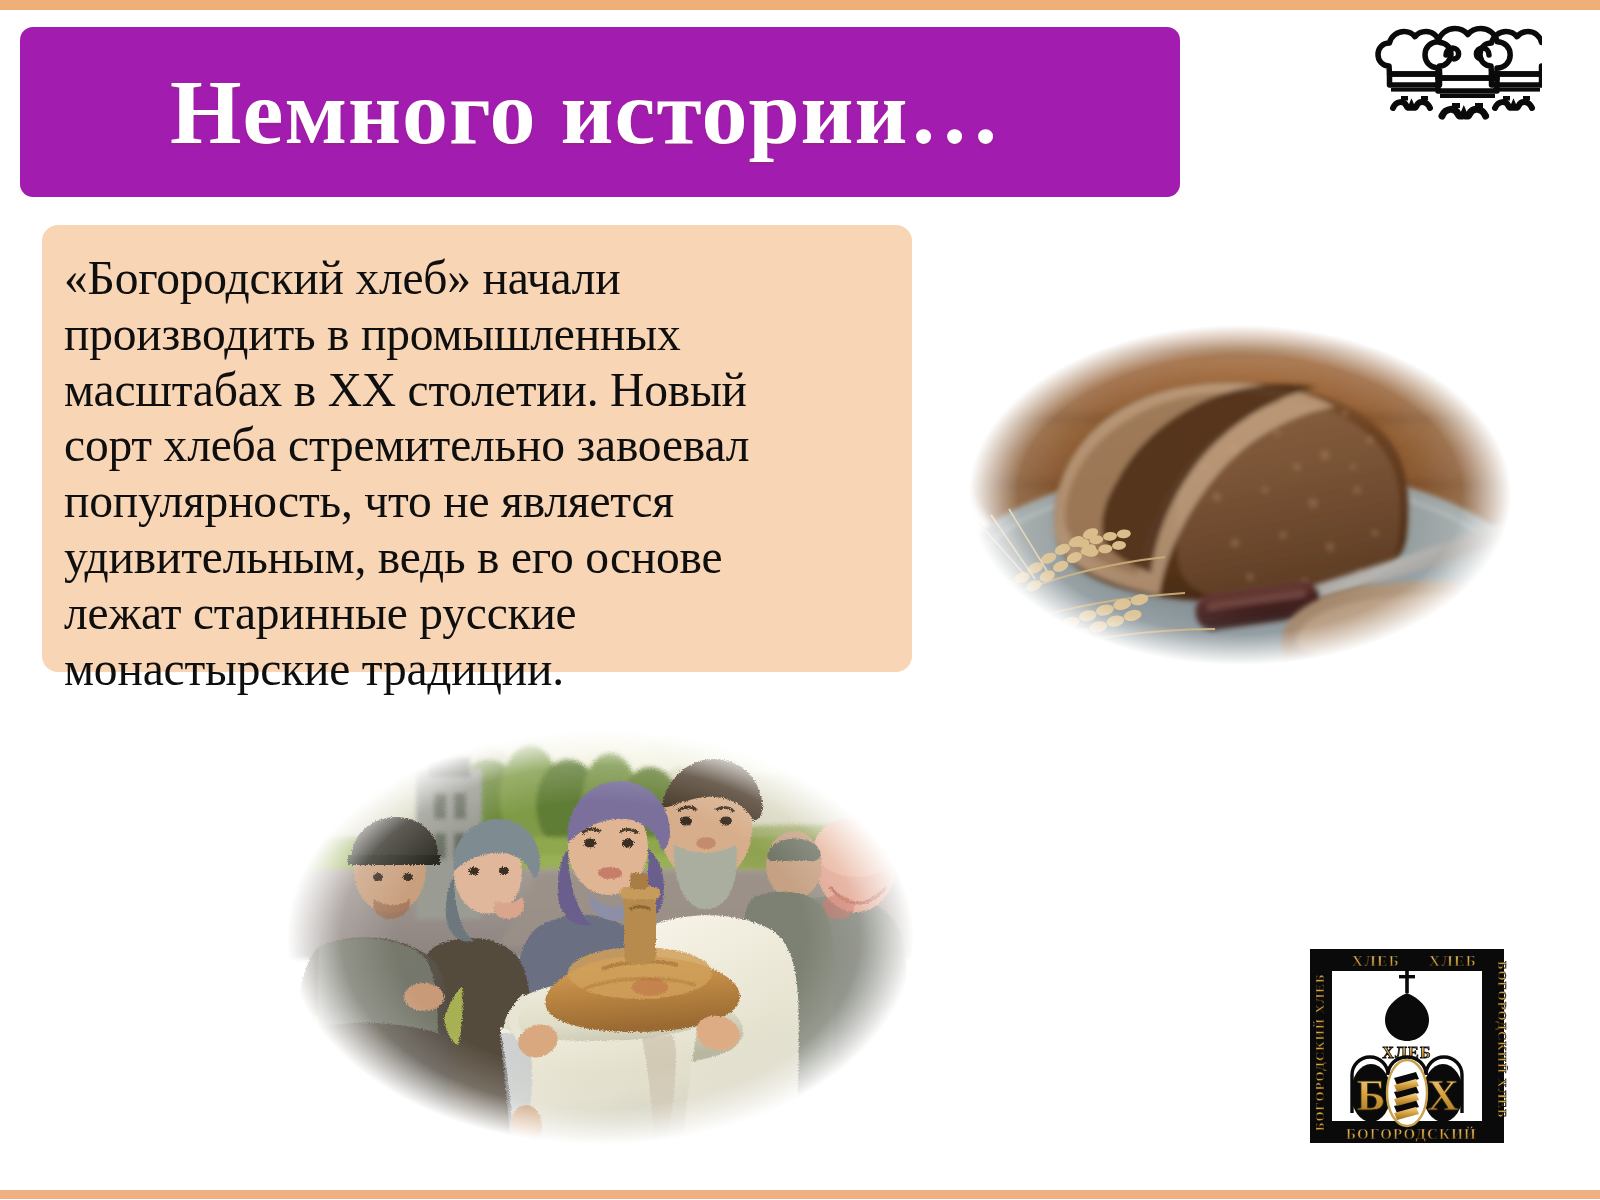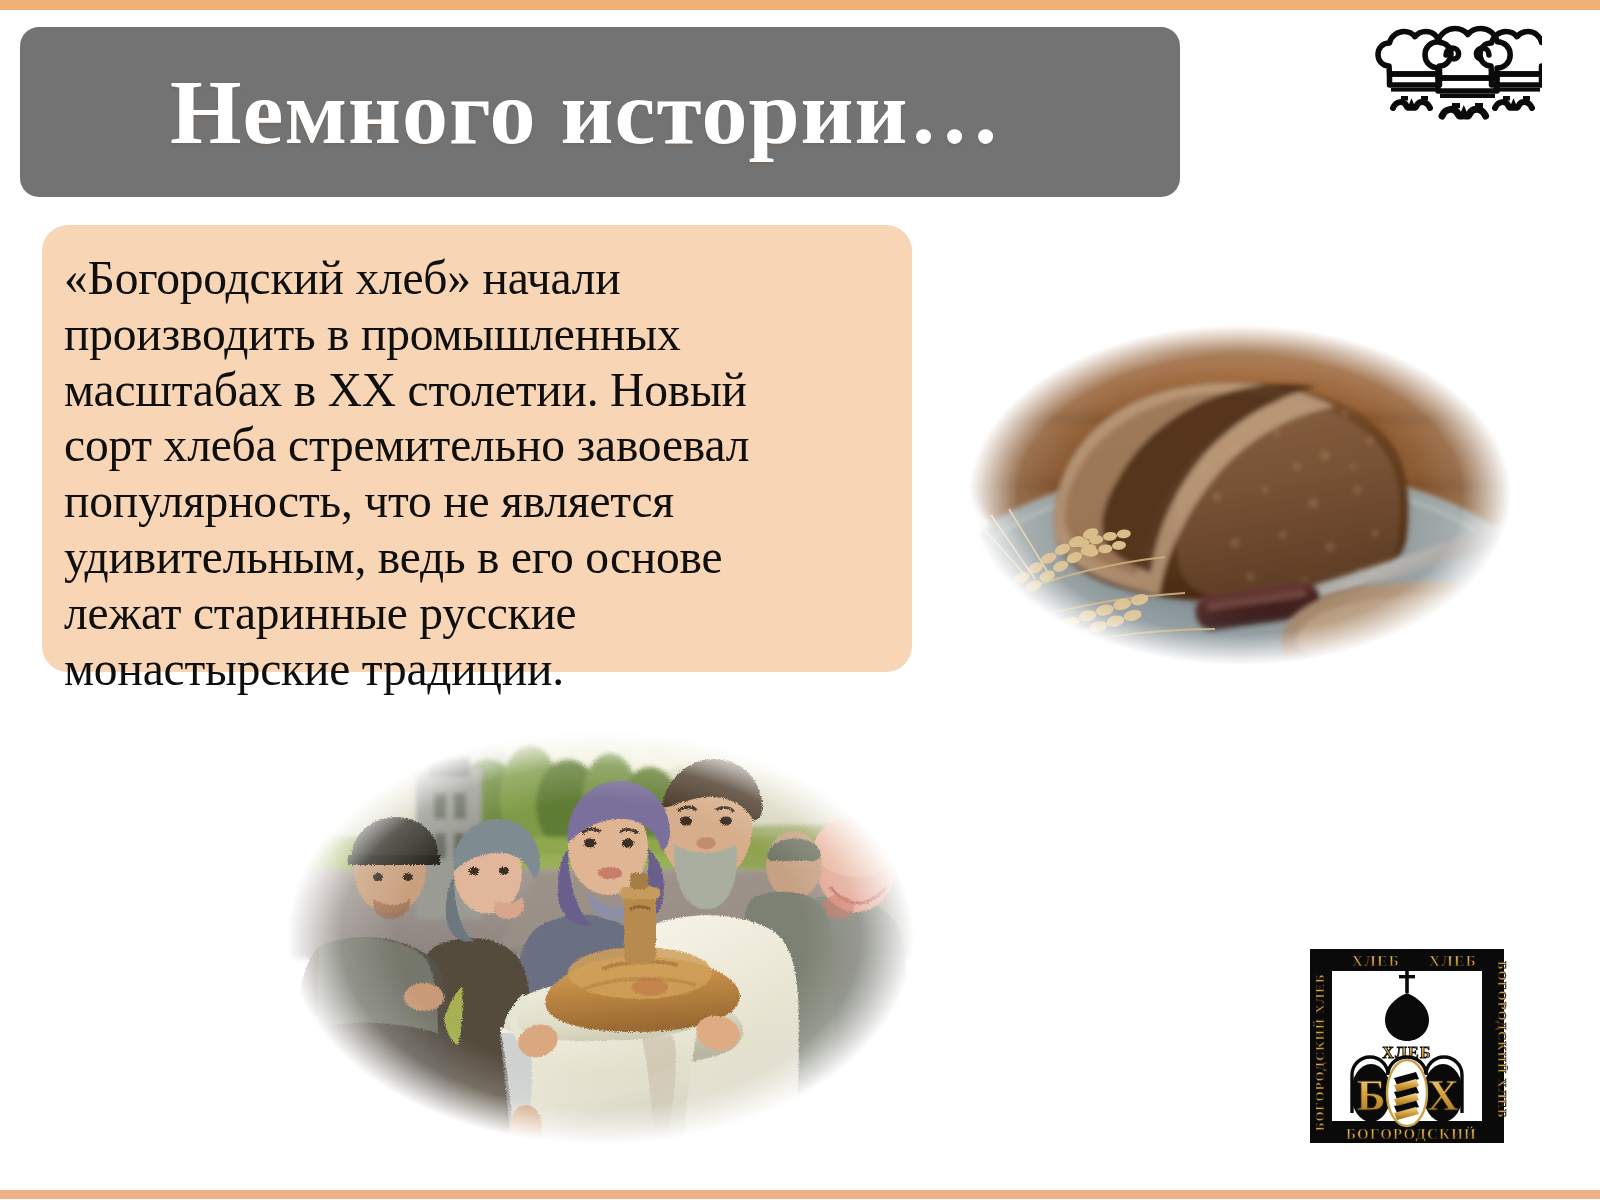--- a/index.html
+++ b/index.html
@@ -13,42 +13,42 @@
   .slide{position:absolute;inset:0;background:#fff;overflow:hidden;}
 
   
   .edge-bar{position:absolute;left:0;width:1600px;height:10px;background:#EFAF79;}
   .edge-bar.top{top:0;}
   .edge-bar.bottom{top:1190px;height:9px;background:#F0B083;}
 
   
   .title-banner{
     position:absolute;left:20px;top:27px;width:1160px;height:170px;
-    background:#737373;border-radius:19px;
+    background:#a21caf;border-radius:13px;
     display:flex;align-items:center;
   }
   .title-text{
     margin-left:150px;
     color:#FFFFFF;
     font-family:"Liberation Serif", serif;
     font-weight:700;
     font-size:92px;
     line-height:1;
     letter-spacing:1px;
     white-space:nowrap;
     text-shadow:0 2px 2px rgba(120,60,10,.18);
   }
 
   
   .chef-logo{position:absolute;left:1372px;top:24px;width:170px;height:100px;}
 
   
   .text-card{
     position:absolute;left:42px;top:225px;width:870px;height:447px;
-    background:#F7D5B5;border-radius:26px;
+    background:#F7D5B5;border-radius:16px;
     box-sizing:border-box;
     padding:26px 30px 20px 22px;
   }
   .body-text{
     color:#0f0f0f;
     font-family:"Liberation Serif", serif;
     font-size:47.5px;
     line-height:1.175;
     white-space:pre-line;
     letter-spacing:-0.2px;

